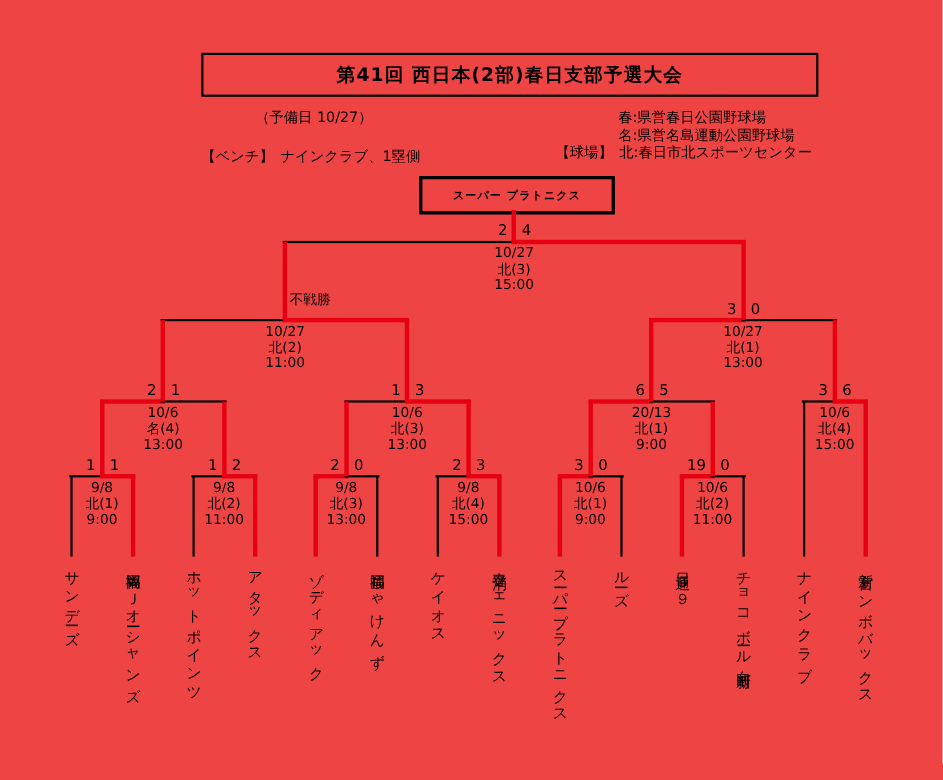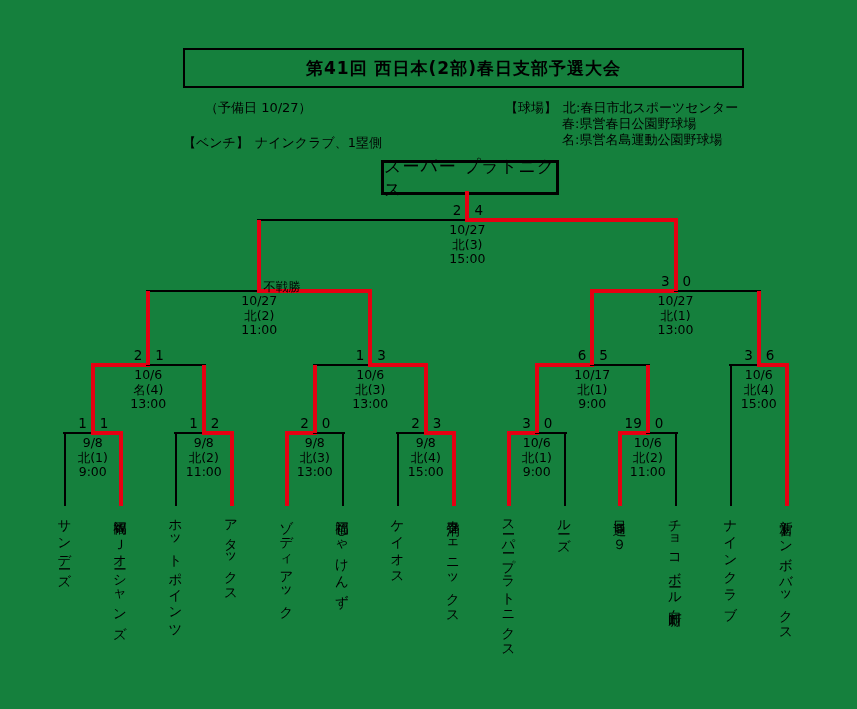--- a/index.html
+++ b/index.html
@@ -1,36 +1,36 @@
 <!DOCTYPE html>
 <html><head>
 <meta charset="utf-8">
 <style>
   html,body{margin:0;padding:0;background:#fff;}
   #canvas{
-    position:relative;width:857px;height:709px;background:#15803d;overflow:hidden;
+    position:relative;width:857px;height:709px;background:#ef4444;overflow:hidden;
     font-family:"DejaVu Sans","Liberation Sans",sans-serif;color:#000;
   }
   #title-box{
     position:absolute;left:183px;top:48px;width:557px;height:36px;
     border:2px solid #000;display:flex;align-items:center;justify-content:center;
   }
   #title-box .t{font-size:17px;font-weight:bold;letter-spacing:1px;}
   .notes{position:absolute;font-size:13px;line-height:16px;white-space:nowrap;}
   #notes-left{left:183px;top:100px;}
-  #notes-left .indent{margin-left:22px;}
+  #notes-left .indent{margin-left:49px;}
   #notes-left .bench{margin-top:19px;}
   #notes-right{left:505px;top:100px;}
   #notes-right .indent{margin-left:57px;}
   .lbl{margin-right:6px;}
   #champion-box{
     position:absolute;left:381px;top:160px;width:172px;height:29px;
     border:3px solid #000;display:flex;align-items:center;justify-content:center;
   }
-  #champion-box .t{font-size:17px;font-weight:normal;letter-spacing:1px;}
+  #champion-box .t{font-size:10px;font-weight:bold;letter-spacing:1px;}
   .hline,.vline{position:absolute;}
   .score{position:absolute;font-size:13.5px;height:16px;line-height:16px;}
   .score.l{text-align:right;width:42px;}
   .score.r{text-align:left;width:42px;}
   .result-label{position:absolute;font-size:12.5px;height:15px;line-height:15px;white-space:nowrap;}
   .match-info{position:absolute;width:120px;text-align:center;font-size:12.5px;line-height:14.5px;}
   .team-name{
     position:absolute;writing-mode:vertical-rl;text-orientation:mixed;
     font-size:13.5px;letter-spacing:2px;line-height:20px;width:20px;white-space:nowrap;
   }
@@ -45,27 +45,27 @@
   </div>
 
   <div id="notes-left" class="notes">
     <div class="indent">（予備日 10/27）</div>
     <div class="bench">
       <span class="lbl">【ベンチ】</span><span>ナインクラブ、1塁側</span>
     </div>
   </div>
 
   <div id="notes-right" class="notes">
+    <div id="venue-extra-lines">
+        <div class="indent">春:県営春日公園野球場</div>
+        <div class="indent">名:県営名島運動公園野球場</div>
+      </div>
     <div>
       <span class="lbl">【球場】</span><span id="venue-line-0">北:春日市北スポーツセンター</span>
     </div>
-    <div id="venue-extra-lines">
-        <div class="indent">春:県営春日公園野球場</div>
-        <div class="indent">名:県営名島運動公園野球場</div>
-      </div>
   </div>
 
   <div id="champion-box">
     <span class="t">スーパー プラトニクス</span>
   </div>
 
   <div id="bracket">
       <div class="hline" style="left: 63px; top: 432px; width: 31.75px; height: 2px; background: rgb(0, 0, 0);"></div>
       <div class="hline" style="left: 90.75px; top: 431px; width: 31.75px; height: 4px; background: rgb(230, 0, 18);"></div>
       <div class="score l" style="left: 44.75px; top: 415px; width: 42px;">1</div>
@@ -136,36 +136,36 @@
       <div class="match-info" style="left: 310.25px; top: 368px;">
         <div>10/6</div>
         <div>北(3)</div>
         <div>13:00</div>
       </div>
       <div class="hline" style="left: 534.75px; top: 363px; width: 59.5px; height: 4px; background: rgb(230, 0, 18);"></div>
       <div class="hline" style="left: 590.25px; top: 364px; width: 59.5px; height: 2px; background: rgb(0, 0, 0);"></div>
       <div class="score l" style="left: 544.25px; top: 347px; width: 42px;">6</div>
       <div class="score r" style="left: 599.25px; top: 347px; width: 42px;">5</div>
       <div class="match-info" style="left: 532.25px; top: 368px;">
-        <div>10/17</div>
+        <div>20/13</div>
         <div>北(1)</div>
         <div>9:00</div>
       </div>
       <div class="hline" style="left: 729px; top: 364px; width: 31.75px; height: 2px; background: rgb(0, 0, 0);"></div>
       <div class="hline" style="left: 756.75px; top: 363px; width: 31.75px; height: 4px; background: rgb(230, 0, 18);"></div>
       <div class="score l" style="left: 710.75px; top: 347px; width: 42px;">3</div>
       <div class="score r" style="left: 765.75px; top: 347px; width: 42px;">6</div>
       <div class="match-info" style="left: 698.75px; top: 368px;">
         <div>10/6</div>
         <div>北(4)</div>
         <div>15:00</div>
       </div>
       <div class="hline" style="left: 146.25px; top: 290px; width: 115px; height: 2px; background: rgb(0, 0, 0);"></div>
       <div class="hline" style="left: 257.25px; top: 289px; width: 115px; height: 4px; background: rgb(230, 0, 18);"></div>
-      <div class="result-label" style="left: 263.25px; top: 279px;">不戦勝</div>
+      <div class="result-label" style="left: 263.25px; top: 264px;">不戦勝</div>
       <div class="match-info" style="left: 199.25px; top: 294px;">
         <div>10/27</div>
         <div>北(2)</div>
         <div>11:00</div>
       </div>
       <div class="hline" style="left: 590.25px; top: 289px; width: 87.25px; height: 4px; background: rgb(230, 0, 18);"></div>
       <div class="hline" style="left: 673.5px; top: 290px; width: 87.25px; height: 2px; background: rgb(0, 0, 0);"></div>
       <div class="score l" style="left: 627.5px; top: 273px; width: 42px;">3</div>
       <div class="score r" style="left: 682.5px; top: 273px; width: 42px;">0</div>
       <div class="match-info" style="left: 615.5px; top: 294px;">

